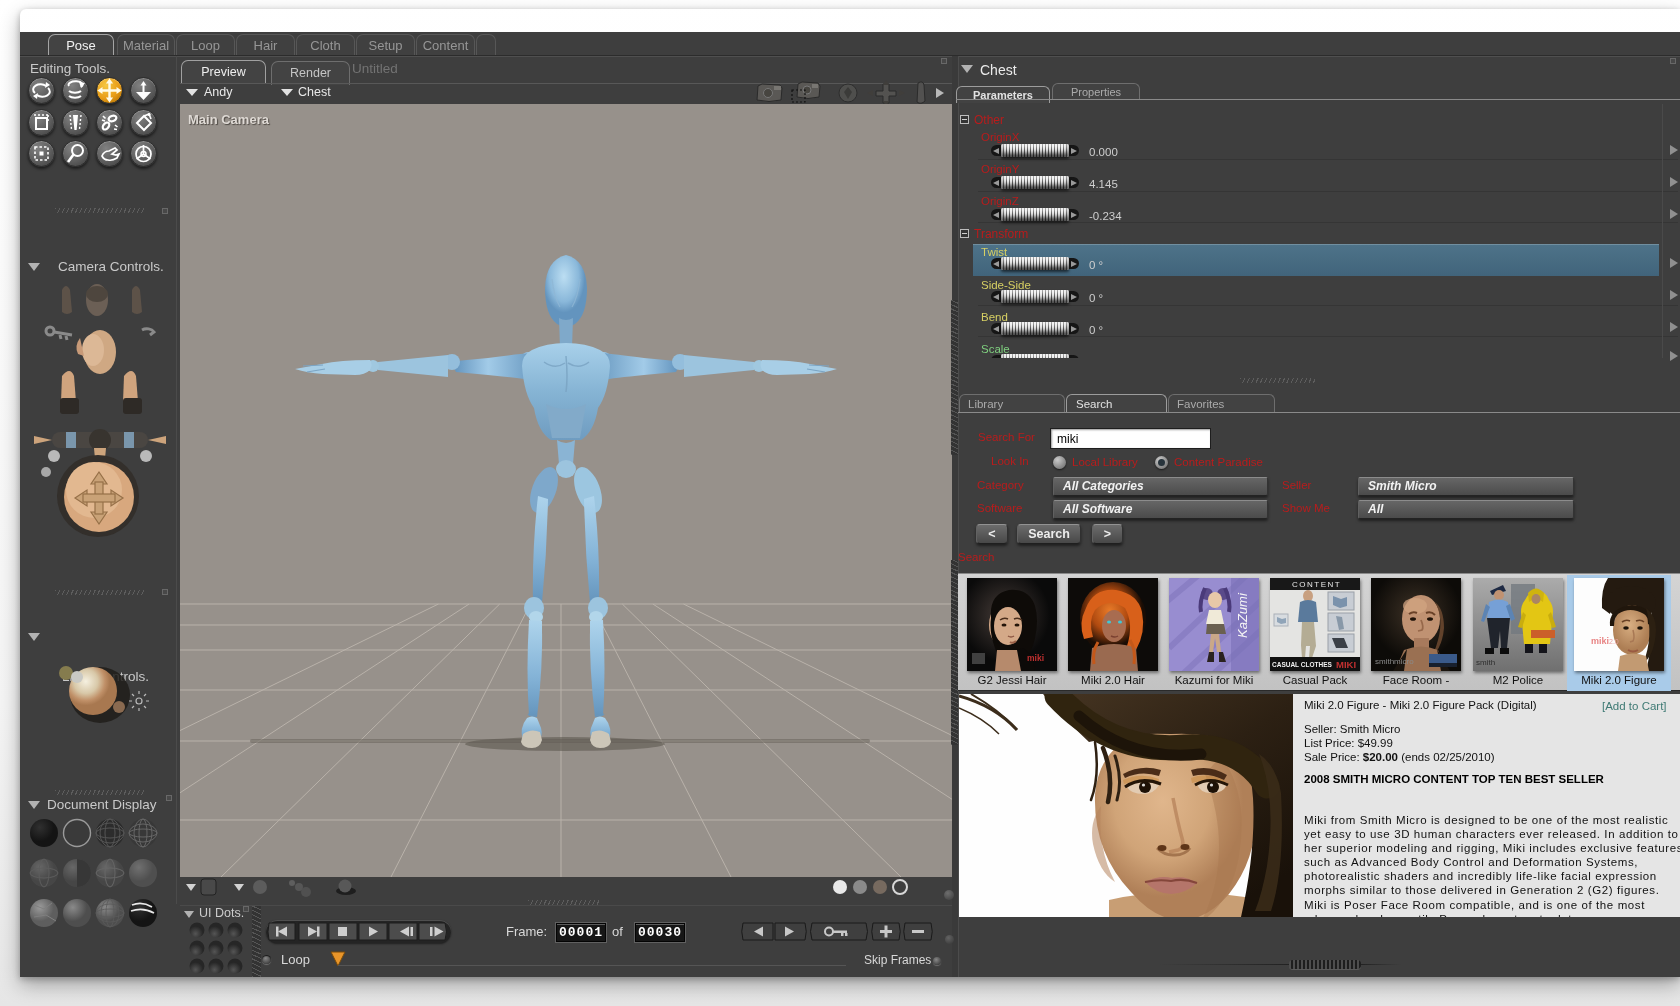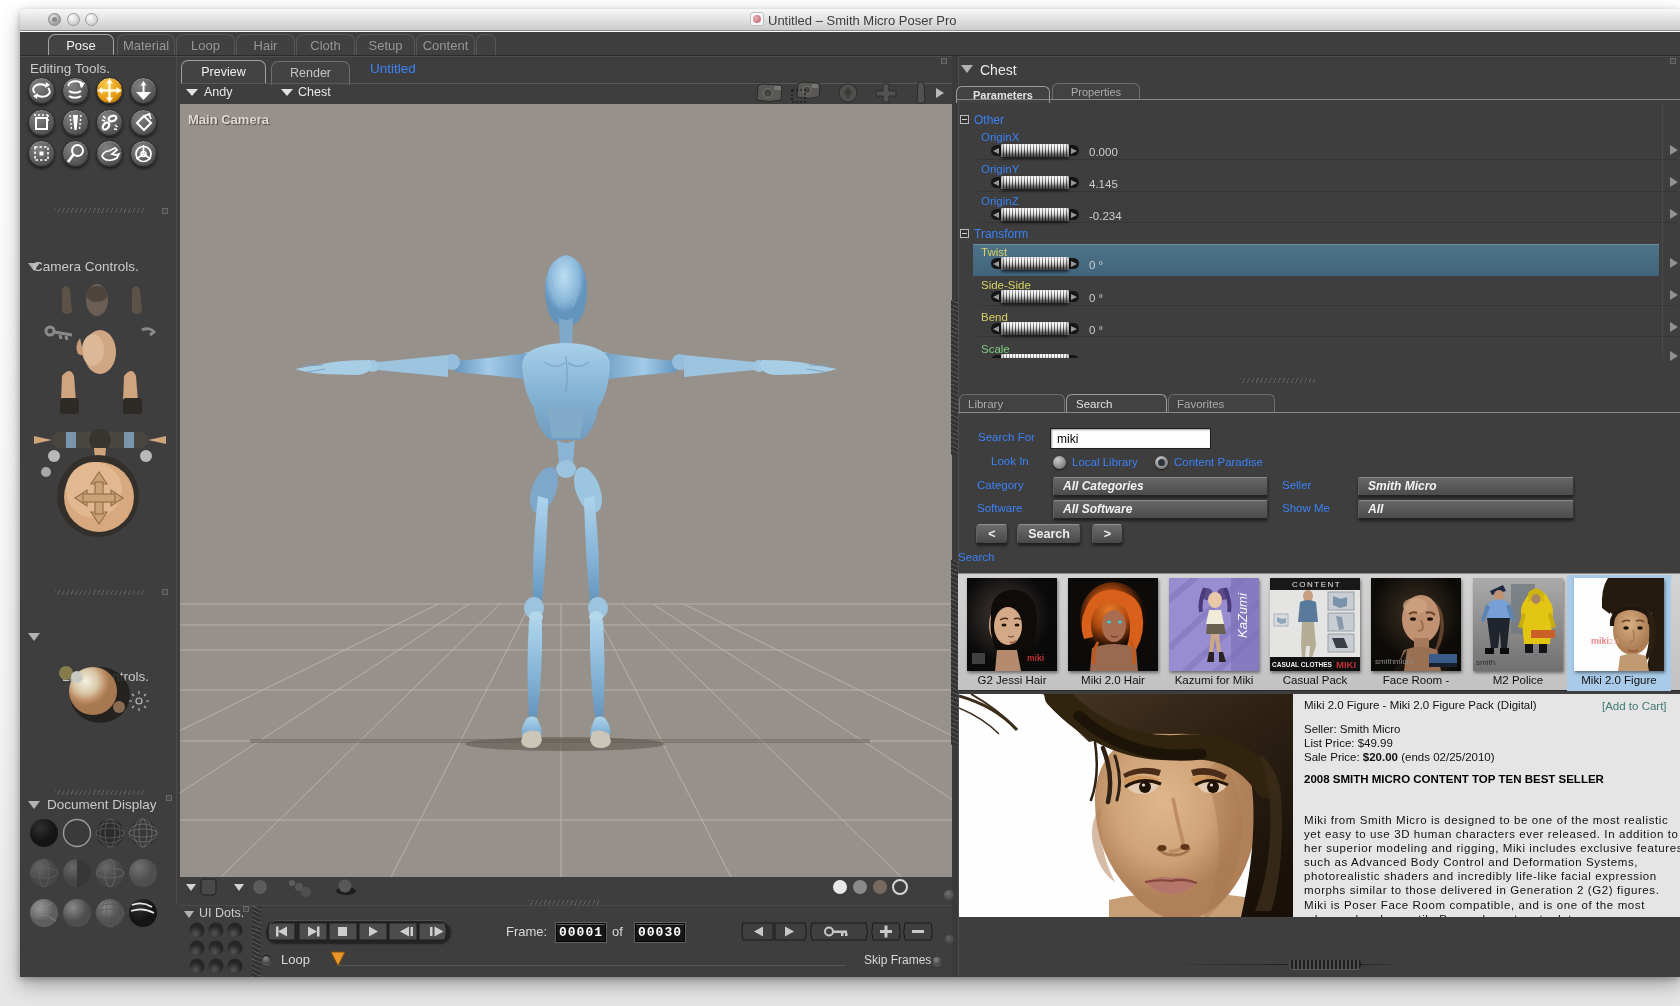--- a/index.html
+++ b/index.html
@@ -31,21 +31,21 @@
 .tbtn { position:absolute; width:27px; height:27px; border-radius:50%;
   background:radial-gradient(circle at 36% 30%, #818181, #5d5d5d 55%, #474747 85%);
   box-shadow:0 2px 3px rgba(0,0,0,0.55), inset 0 1px 1px rgba(255,255,255,0.25); border:1px solid #2c2c2c; }
 .tbtn.orange { background:radial-gradient(circle at 36% 30%, #f6c844, #e89c16 55%, #b06f04 90%); }
 
 
 #viewport { position:absolute; left:180px; top:104px; width:772px; height:773px; background:#97918b; }
 .vtab { position:absolute; height:24px; border:1px solid #6e6e6e; border-bottom:none; border-radius:7px 7px 0 0; background:#434343; color:#c5c5c5; font-size:12.5px; text-align:center; line-height:23px; }
 .vtab.sel { border-color:#a0a0a0; color:#eee; }
 
-.rowlabel { position:absolute; font-size:11.5px; color:#3b82f6; white-space:nowrap; }
+.rowlabel { position:absolute; font-size:11.5px; color:#b91c1c; white-space:nowrap; }
 .yellow { color:#d6cf63; }
 .green { color:#7fcf7f; }
 .pval { position:absolute; font-size:11.5px; color:#cecece; white-space:nowrap; }
 
 .slider { position:absolute; width:88px; height:13px; }
 .slider .cap { position:absolute; top:1px; width:11px; height:11px; background:#161616; }
 .capL { left:0; border-radius:6px 0 0 6px; }
 .capR { right:0; border-radius:0 6px 6px 0; }
 .slider .mid { position:absolute; left:10px; right:10px; top:0; height:13px;
   background:repeating-linear-gradient(90deg, #ececec 0 2px, #5a5a5a 2px 3px);
@@ -75,31 +75,20 @@
 .tlabel { position:absolute; top:674px; height:14px; font-size:11.5px; color:#111; text-align:center; white-space:nowrap; }
 .counter { position:absolute; height:19px; background:#161616; border:1px solid #040404; box-shadow:inset 0 1px 0 rgba(255,255,255,0.3), 0 0 0 1px rgba(255,255,255,0.18);
   color:#fff; font-family:"Liberation Mono", monospace; font-size:13px; font-weight:bold; letter-spacing:1px; text-align:center; line-height:17px; }
 .smalltext { position:absolute; font-size:12.5px; color:#d8d8d8; white-space:nowrap; }
 </style>
 </head>
 <body>
 <div id="app">
   <div id="winshadow"></div>
   <div id="dark"></div>
-  <div id="titlebar">
-    <div class="tl" style="left:28px;top:4px; background:radial-gradient(circle at 35% 30%, #e8e8e8, #9e9e9e 70%); border:1px solid #898989;">
-        <div style="position:absolute;left:3px;top:3px;width:5px;height:5px;border-radius:50%;background:#8a8a8a;"></div>
-      </div>
-    <div class="tl" style="left:47px;top:4px; background:radial-gradient(circle at 35% 30%, #fdfdfd, #cacaca 75%); border:1px solid #9c9c9c;"></div>
-    <div class="tl" style="left:65px;top:4px; background:radial-gradient(circle at 35% 30%, #fdfdfd, #cfcfcf 75%); border:1px solid #9c9c9c;"></div>
-    <div style="position:absolute; top:3px; left:730px; width:14px; height:14px; border-radius:3px; background:#f8f8f8; border:1px solid #c0c0c0;">
-        <div style="position:absolute;left:2px;top:2px;width:8px;height:8px;border-radius:50%;background:radial-gradient(circle at 35% 35%, #e8b0b4, #c06068);"></div>
-      </div>
-    <div style="position:absolute; top:4px; left:748px; font-size:13px; color:#3c3c3c;">Untitled – Smith Micro Poser Pro</div>
-  </div>
 
   <div class="mtab sel" style="left:48px; top:34px; width:66px;">Pose</div>
   <div class="mtab" style="left:117px; top:34px; width:58px;">Material</div>
   <div class="mtab" style="left:176px; top:34px; width:59px;">Loop</div>
   <div class="mtab" style="left:236px; top:34px; width:59px;">Hair</div>
   <div class="mtab" style="left:296px; top:34px; width:59px;">Cloth</div>
   <div class="mtab" style="left:356px; top:34px; width:59px;">Setup</div>
   <div class="mtab" style="left:416px; top:34px; width:59px;">Content</div>
   <div class="mtab" style="left:476px; top:34px; width:20px;"></div>
   <div class="abs" style="left:20px; top:55px; width:1660px; height:2px; background:#2c2c2c; border-bottom:1px solid #4f4f4f;"></div>
@@ -181,21 +170,21 @@
     <div class="tbtn" style="left:130px; top:140px;"><svg width="25" height="25" viewBox="0 0 25 25">
           <circle cx="12.5" cy="13" r="7.5" fill="none" stroke="#fff" stroke-width="1.7"></circle>
           <path d="M12.5 13 V4 M12.5 13 l7 5 M12.5 13 l-7 5" stroke="#fff" stroke-width="1.7"></path>
           <circle cx="12.5" cy="13" r="2.5" fill="none" stroke="#fff" stroke-width="1.5"></circle>
         </svg></div>
 
     <div class="hatch" style="left:55px; top:208px; width:90px;"></div>
     <div class="gripsq" style="left:162px; top:208px;"></div>
 
     <div class="tri" style="left:28px; top:263px;"></div>
-    <div class="seclabel" style="left:33px; top:259px;text-align:right;">Camera Controls.</div>
+    <div class="seclabel" style="left:58px; top:259px;text-align:right;">Camera Controls.</div>
     <svg class="abs" style="left:24px; top:280px;" width="152" height="270" viewBox="0 0 152 270">
 
       <ellipse cx="73" cy="20" rx="11" ry="16" fill="#6b5f55"></ellipse>
       <ellipse cx="73" cy="14" rx="11" ry="8" fill="#4e463e"></ellipse>
       <path d="M38 10 q4 -8 8 0 l2 22 q-5 4 -10 0z" fill="#5d5248"></path>
       <path d="M108 10 q4 -8 8 0 l2 22 q-5 4 -10 0z" fill="#5d5248"></path>
 
       <g stroke="#8a8a8a" stroke-width="3" fill="none">
           <circle cx="26" cy="51" r="4"></circle>
           <path d="M30 52 l18 3 m-6 1 l1 4 m-7 -5 l1 4"></path>
@@ -344,21 +333,21 @@
         </g>
     </svg>
 
     <div class="abs" style="left:176px; top:56px; width:1px; height:848px; background:#2f2f2f; border-right:1px solid #4b4b4b;"></div>
   </div>
 
   <div id="viewportwrap">
 
     <div class="vtab sel" style="left:181px; top:60px; width:85px;">Preview</div>
     <div class="vtab" style="left:271px; top:61px; width:79px;">Render</div>
-    <div class="abs" style="left:370px; top:61px; font-size:13.5px; color:#3b82f6;">Untitled</div>
+    <div class="abs" style="left:352px; top:61px; font-size:13.5px; color:#737373;">Untitled</div>
     <div class="abs" style="left:180px; top:83px; width:772px; height:1px; background:#585858;"></div>
     <div class="gripsq" style="left:941px; top:58px;"></div>
 
     <div class="tri" style="left:186px; top:89px; border-top-color:#e2e2e2; border-left-width:6px; border-right-width:6px; border-top-width:7px;"></div>
     <div class="abs" style="left:204px; top:85px; font-size:12.5px; color:#e8e8e8;">Andy</div>
     <div class="tri" style="left:281px; top:89px; border-top-color:#e2e2e2; border-left-width:6px; border-right-width:6px; border-top-width:7px;"></div>
     <div class="abs" style="left:298px; top:85px; font-size:12.5px; color:#e8e8e8;">Chest</div>
 
     <svg class="abs" style="left:750px; top:80px;" width="195" height="26" viewBox="0 0 195 26">
       <g fill="#5a5855" stroke="#2a2a2a" stroke-width="1">

